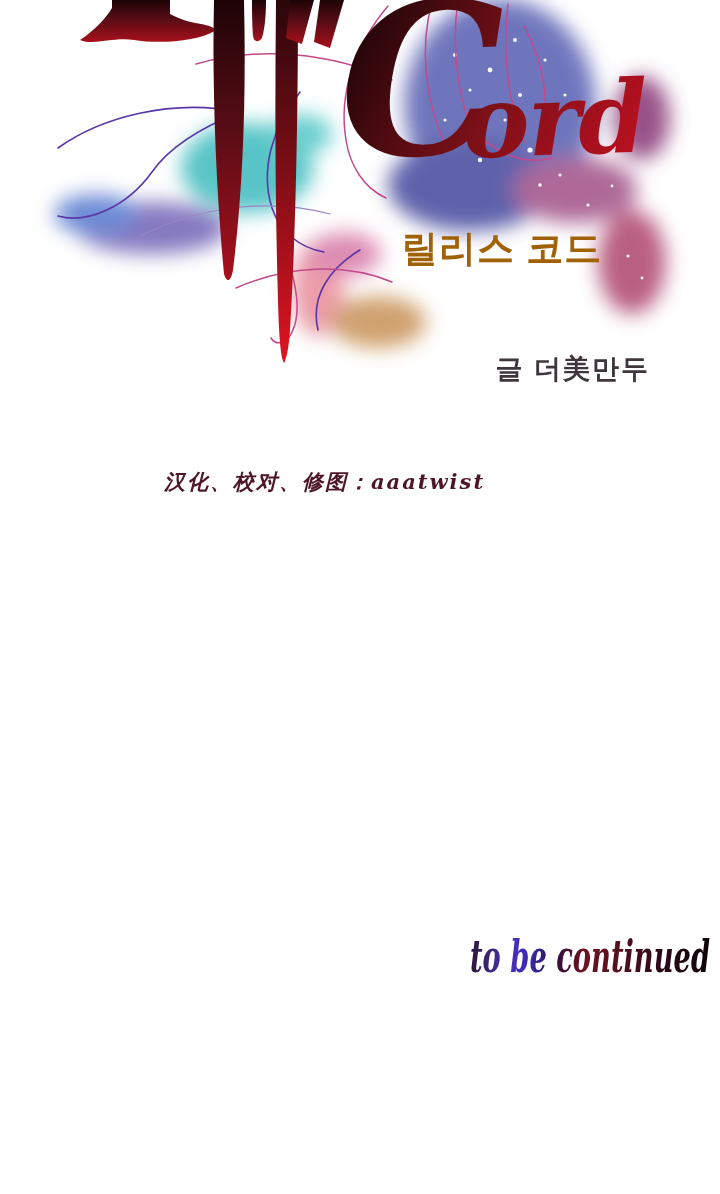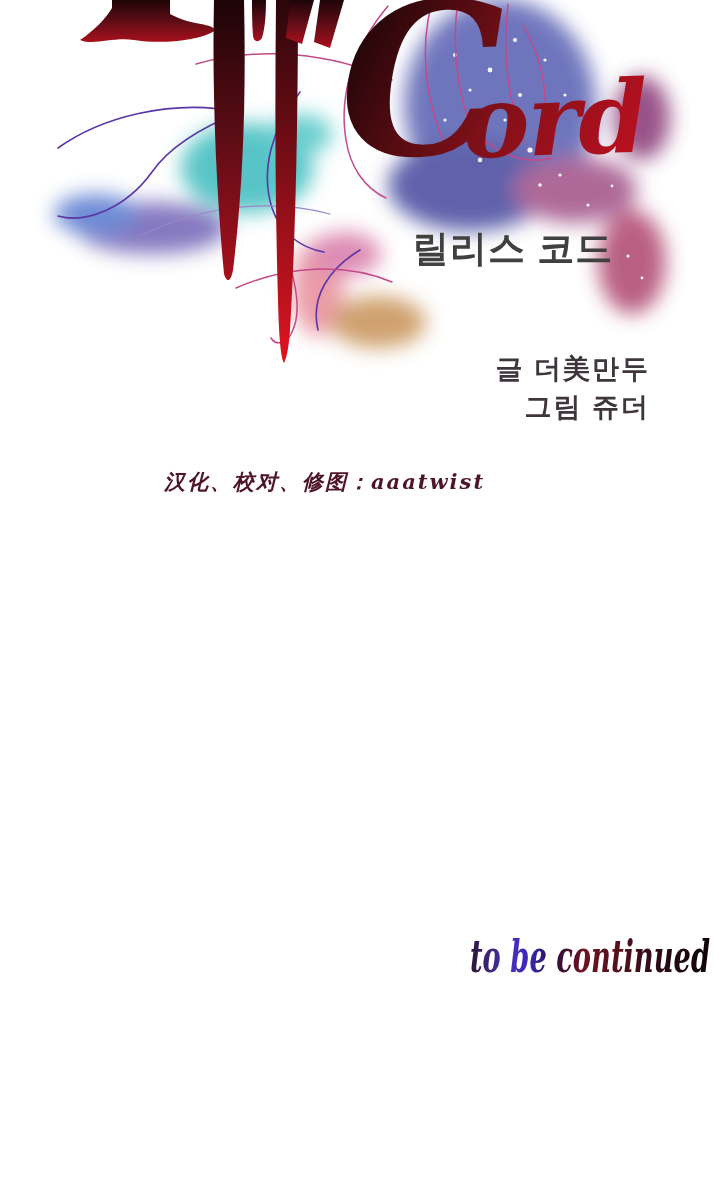--- a/index.html
+++ b/index.html
@@ -3,23 +3,23 @@
 <meta charset="utf-8">
 <style>
   html,body{margin:0;padding:0;background:#e8e8e8;}
   .page{
     position:relative;width:720px;height:1194px;margin:0 auto;
     background:#ffffff;overflow:hidden;
     font-family:"Liberation Sans",sans-serif;
   }
   .art-svg{position:absolute;left:0;top:0;}
   .korean-title{
-    position:absolute;left:412px;top:224px;
+    position:absolute;left:401px;top:224px;
     font-size:37px;font-weight:800;letter-spacing:1px;
-    color:#404040;white-space:nowrap;
+    color:#a16207;white-space:nowrap;
     font-family:"Liberation Sans",sans-serif;
   }
   .credits{
     position:absolute;top:350px;right:70px;text-align:right;
     color:#3e363c;font-weight:600;white-space:nowrap;
   }
   .credits div{font-size:27px;line-height:38px;letter-spacing:2px;}
   .translation{
     position:absolute;left:164px;top:468px;
     font-size:21px;font-style:italic;font-weight:bold;
@@ -126,21 +126,20 @@
     <g transform="rotate(-2 400 100)" font-family="DejaVu Serif, Liberation Serif, serif" font-style="italic" font-weight="bold" fill="url(#gCord)">
       <text x="340" y="155" font-size="210">C</text>
       <text x="462" y="160" font-size="100" letter-spacing="-2">ord</text>
     </g>
   </svg>
 
   <div class="korean-title">릴리스 코드</div>
 
   <div class="credits">
     <div>글 더美만두</div>
-    <div>그림 쥬더</div>
   </div>
 
   <div class="translation">汉化、校对、修图：aaatwist</div>
 
   <svg class="footer-svg" width="256" height="96" viewBox="0 0 256 96">
     <defs>
       <linearGradient id="gTbc" x1="0" y1="0" x2="1" y2="0">
         <stop offset="0" stop-color="#2a1636"></stop>
         <stop offset="0.10" stop-color="#402a86"></stop>
         <stop offset="0.17" stop-color="#4a2ec2"></stop>

